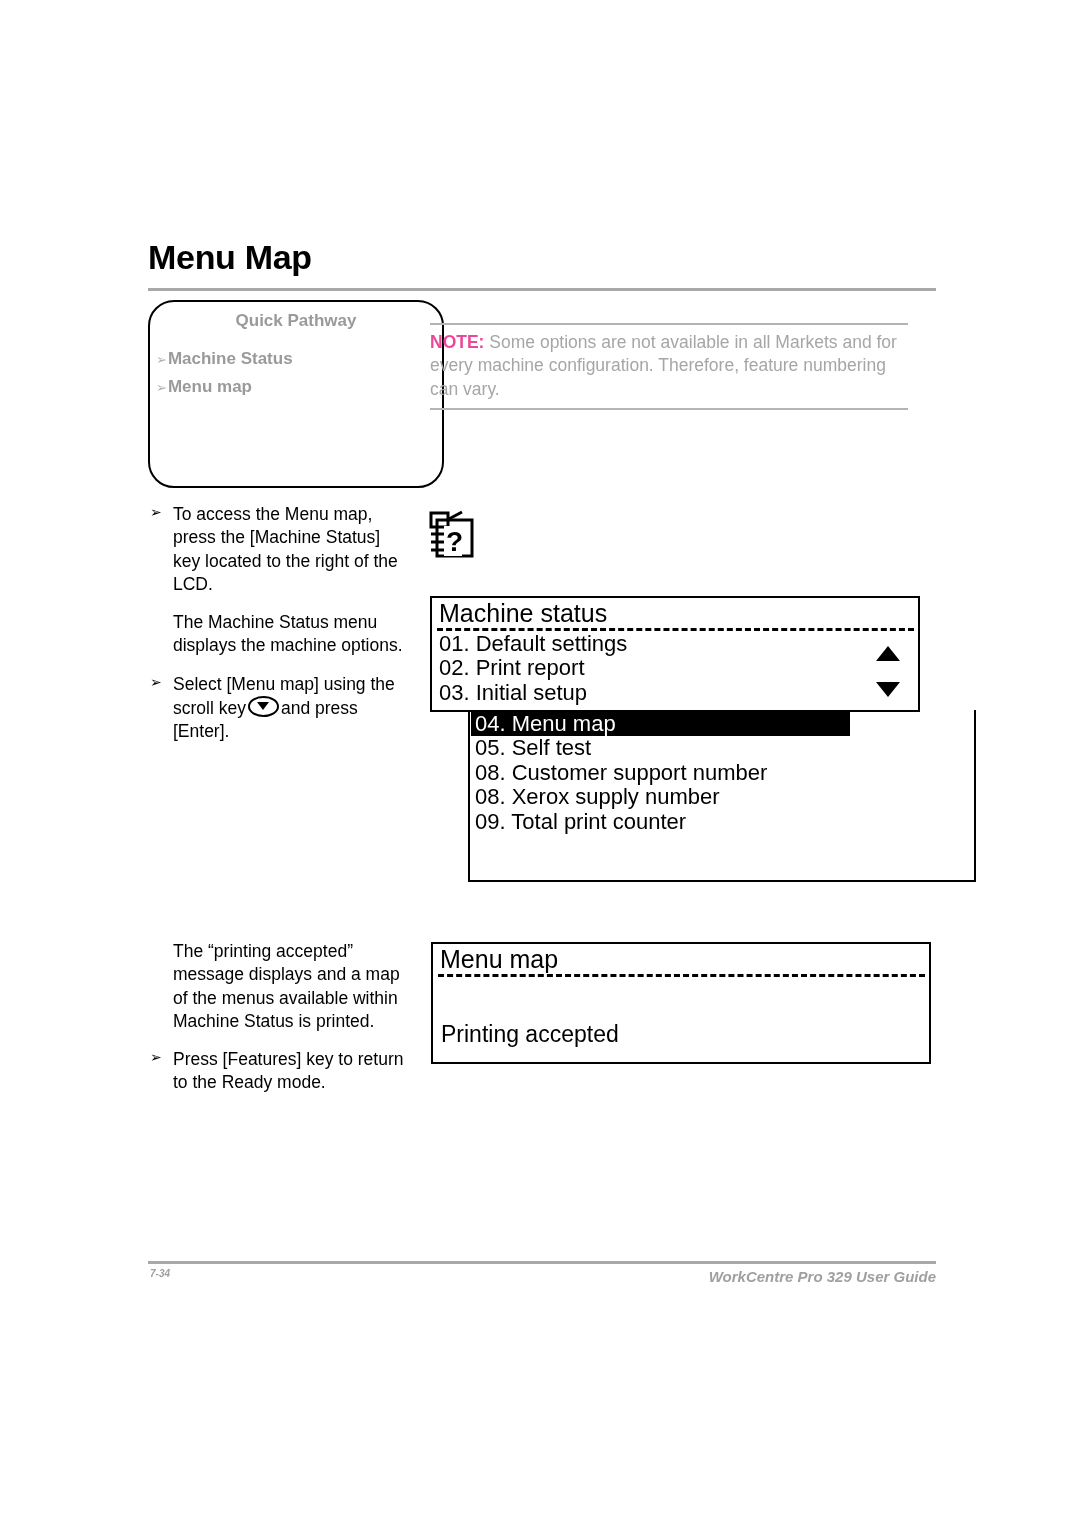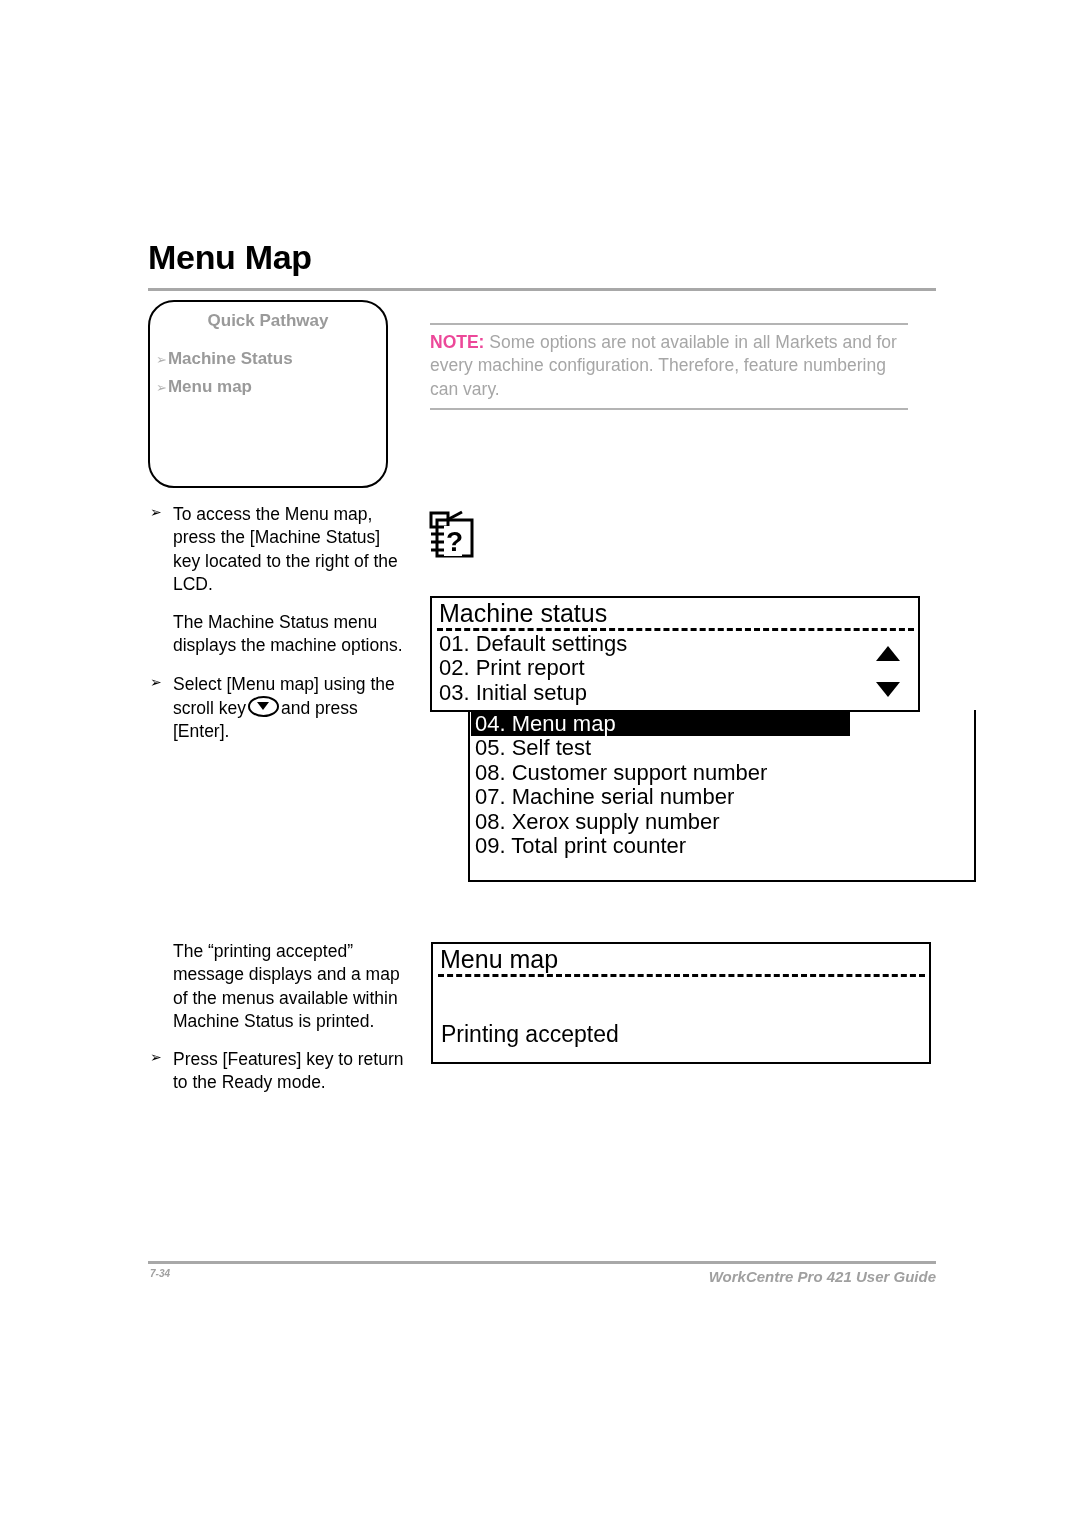--- a/index.html
+++ b/index.html
@@ -34,21 +34,21 @@
     width: 788px;
     height: 3px;
     background: #a8a8a8;
   }
 
   
   .quick-pathway {
     position: absolute;
     left: 148px;
     top: 300px;
-    width: 240px;
+    width: 296px;
     height: 188px;
     border: 2.5px solid #000;
     border-radius: 26px;
     box-sizing: border-box;
   }
   .qp-title {
     text-align: center;
     font-size: 17px;
     font-weight: bold;
     color: #9a9a9a;
@@ -352,27 +352,26 @@
   </div>
   <div class="arrow-up"></div>
   <div class="arrow-down"></div>
 </div>
 
 <div class="lcd1-inner">
   <div class="lcd1-inner-rows">
     <div class="lcd-row selected">04. Menu map</div>
     <div class="lcd-row">05. Self test</div>
     <div class="lcd-row">08. Customer support number</div>
-    <div class="lcd-row">07. Machine serial number</div>
     <div class="lcd-row">08. Xerox supply number</div>
     <div class="lcd-row">09. Total print counter</div>
   </div>
 </div>
 
 <div class="lcd2">
   <div class="lcd-header">Menu map</div>
   <div class="lcd-dash"></div>
   <div class="lcd2-msg">Printing accepted</div>
 </div>
 
 <div class="footer-rule"></div>
 <div class="footer-left">7-34</div>
-<div class="footer-right">WorkCentre Pro 421 User Guide</div>
+<div class="footer-right">WorkCentre Pro 329 User Guide</div>
 
 </body></html>

